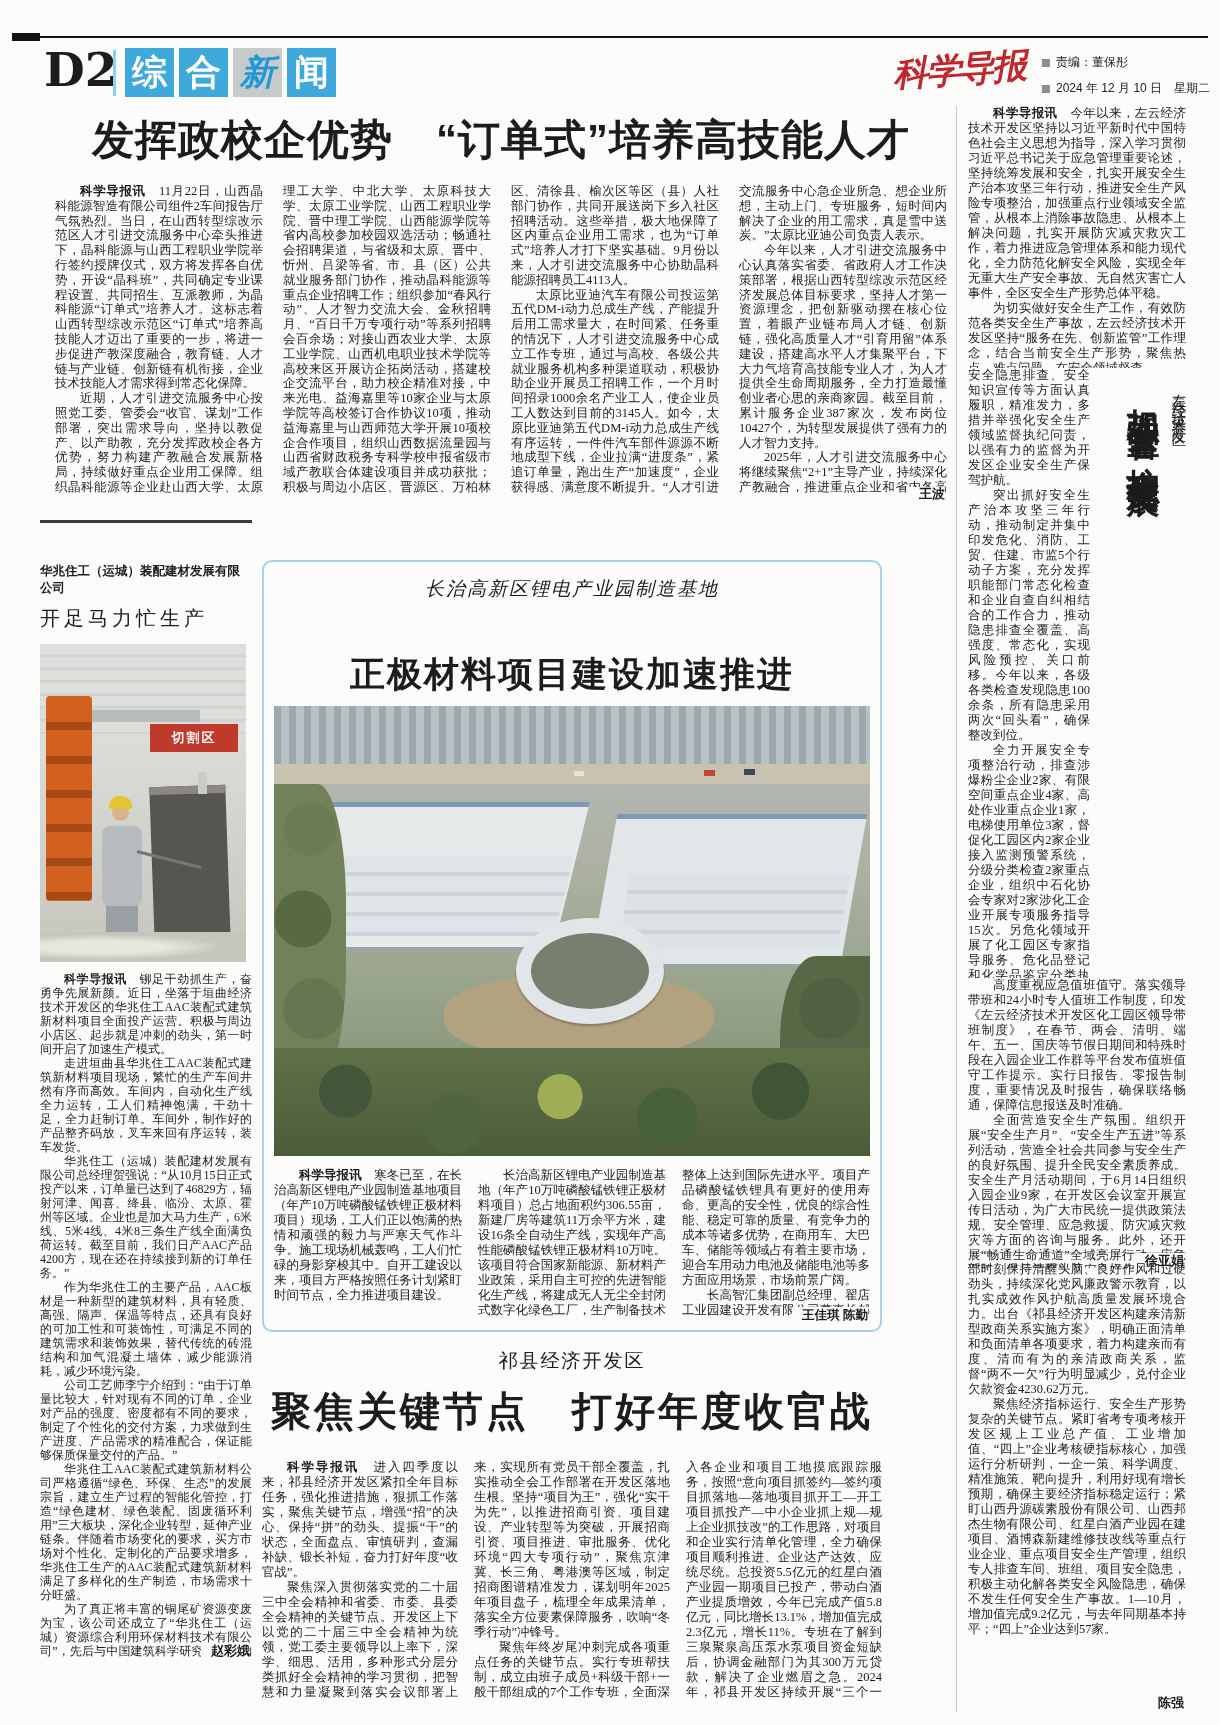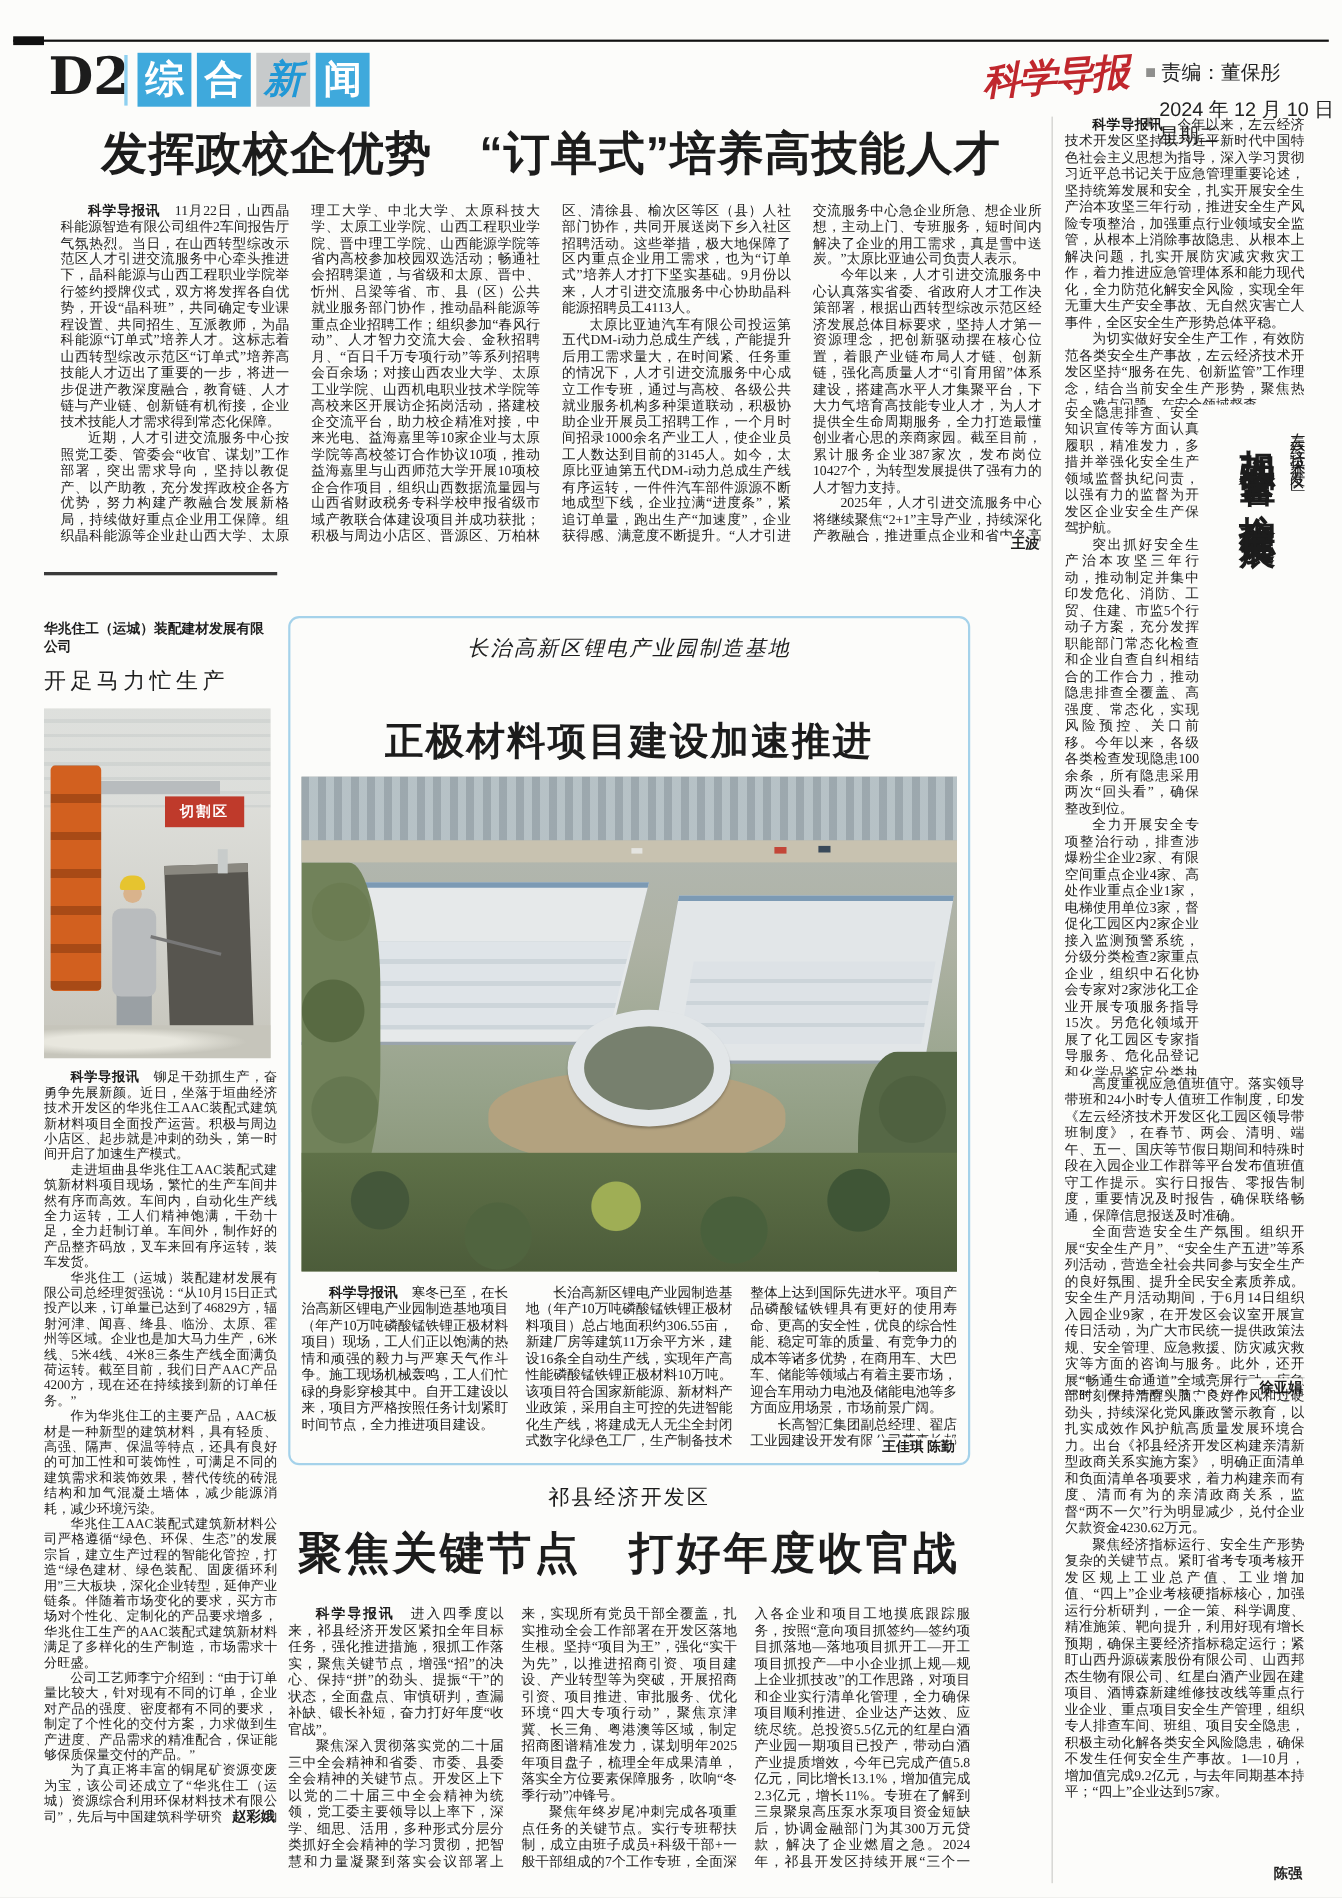--- a/index.html
+++ b/index.html
@@ -10,21 +10,21 @@
   .top-rule-thick{position:absolute;left:12px;top:33px;width:28px;height:8px;background:#111;}
   .page-no{position:absolute;left:44px;top:42px;font-family:"DejaVu Serif",serif;font-weight:bold;font-size:47px;}
   .blue-bar{position:absolute;left:113px;top:50px;width:3px;height:46px;background:#8ed0f0;}
   .sec-blocks{position:absolute;left:125px;top:48px;display:flex;gap:5px;}
   .sec-blocks .blk{width:49px;height:49px;background:#3fa9dc;color:#fff;
      font-family:"Liberation Sans",sans-serif;font-weight:bold;font-size:35px;
      display:flex;align-items:center;justify-content:center;}
   .sec-blocks .blk.alt{background:#c7cacb;color:#2198d6;font-style:italic;font-family:"DejaVu Serif",serif;}
   .masthead{position:absolute;left:893px;top:46px;width:150px;font-family:"DejaVu Serif",serif;
      font-style:italic;font-weight:bold;font-size:35px;color:#c0272d;transform:rotate(-4deg);letter-spacing:-2px;}
-  .head-info{position:absolute;left:1042px;top:54px;font-family:"Liberation Sans",sans-serif;font-size:18px;color:#222;}
+  .head-info{position:absolute;left:1042px;top:54px;font-family:"Liberation Sans",sans-serif;font-size:12px;color:#222;}
   .head-info .row{display:flex;align-items:center;margin-bottom:9px;}
   .sq{display:inline-block;width:8px;height:8px;background:#8f8f8d;margin-right:6px;}
   
   .art p{margin:0;text-indent:2em;text-align:justify;}
   .art p.cont{text-indent:0;}
   .lead{font-family:"Liberation Sans",sans-serif;font-weight:bold;}
   .author{font-weight:bold;font-family:"Liberation Sans",sans-serif;}
   .pin-author{position:absolute;right:2px;bottom:0;background:#fcfcfa;padding-left:10px;font-size:13px;}
   
   .main-art{position:absolute;left:55px;top:104px;width:892px;}
@@ -53,21 +53,21 @@
   .left-art{position:absolute;left:40px;top:520px;width:212px;}
   .left-rule{border-top:3px solid #3a3a3a;margin-bottom:40px;}
   .left-art .kicker{text-align:left;font-size:12.5px;font-weight:bold;letter-spacing:0px;}
   .left-head{font-family:"Liberation Sans",sans-serif;font-weight:400;font-size:20px;letter-spacing:4px;margin:8px 0 12px;}
   .factory-photo{position:relative;width:206px;height:318px;overflow:hidden;background:linear-gradient(180deg,#e6e7e3,#cfcfc9 70%,#c6c5bb);}
   .fp-ceiling{position:absolute;left:0;top:0;width:100%;height:90px;
      background:repeating-linear-gradient(180deg,#dcdedb 0 10px,#cdd1cf 10px 13px);opacity:.8;}
   .fp-machine{position:absolute;left:6px;top:52px;width:46px;height:205px;
      background:repeating-linear-gradient(180deg,#d2601f 0 26px,#a84a16 26px 34px);border-radius:4px;}
   .fp-arm{position:absolute;left:40px;top:66px;width:120px;height:12px;background:#b8bcbe;}
-  .fp-banner{position:absolute;left:110px;top:80px;width:72px;height:28px;background:#bf3a2b;color:#fff;
+  .fp-banner{position:absolute;left:110px;top:80px;width:88px;height:28px;background:#bf3a2b;color:#fff;
      font-family:"Liberation Sans",sans-serif;font-size:13px;font-weight:bold;
      display:flex;align-items:center;justify-content:center;letter-spacing:2px;}
   .fp-slab{position:absolute;left:112px;top:142px;width:76px;height:150px;background:#57554f;
      border-top:8px solid #8a8880;transform:rotate(-2deg);}
   .fp-worker-body{position:absolute;left:62px;top:182px;width:40px;height:80px;background:#b9bcbe;border-radius:8px;}
   .fp-worker-legs{position:absolute;left:66px;top:258px;width:32px;height:48px;background:#9aa0a4;}
   .fp-worker-head{position:absolute;left:72px;top:160px;width:17px;height:17px;background:#d9b38c;border-radius:50%;}
   .fp-helmet{position:absolute;left:69px;top:152px;width:23px;height:13px;background:#e6c42f;border-radius:10px 10px 2px 2px;}
   .fp-tool{position:absolute;left:96px;top:214px;width:66px;height:3px;background:#777;transform:rotate(14deg);}
   .fp-worker2{position:absolute;left:158px;top:128px;width:9px;height:22px;background:#c8cccb;}
@@ -207,22 +207,22 @@
       <div class="fp-worker-head"></div>
       <div class="fp-helmet"></div>
       <div class="fp-tool"></div>
       <div class="fp-floor"></div>
     </div>
     <div class="left-body">
       <p class="first"><b class="lead">科学导报讯</b>　<span>铆足干劲抓生产，奋勇争先展新颜。近日，坐落于垣曲经济技术开发区的华兆住工AAC装配式建筑新材料项目全面投产运营。积极与周边小店区、起步就是冲刺的劲头，第一时间开启了加速生产模式。</span></p>
       <p>走进垣曲县华兆住工AAC装配式建筑新材料项目现场，繁忙的生产车间井然有序而高效。车间内，自动化生产线全力运转，工人们精神饱满，干劲十足，全力赶制订单。车间外，制作好的产品整齐码放，叉车来回有序运转，装车发货。</p>
       <p>华兆住工（运城）装配建材发展有限公司总经理贺强说：“从10月15日正式投产以来，订单量已达到了46829方，辐射河津、闻喜、绛县、临汾、太原、霍州等区域。企业也是加大马力生产，6米线、5米4线、4米8三条生产线全面满负荷运转。截至目前，我们日产AAC产品4200方，现在还在持续接到新的订单任务。”</p>
       <p>作为华兆住工的主要产品，AAC板材是一种新型的建筑材料，具有轻质、高强、隔声、保温等特点，还具有良好的可加工性和可装饰性，可满足不同的建筑需求和装饰效果，替代传统的砖混结构和加气混凝土墙体，减少能源消耗，减少环境污染。</p>
+      <p>公司工艺师李宁介绍到：“由于订单量比较大，针对现有不同的订单，企业对产品的强度、密度都有不同的要求，制定了个性化的交付方案，力求做到生产进度、产品需求的精准配合，保证能够保质保量交付的产品。”</p>
       <p>华兆住工AAC装配式建筑新材料公司严格遵循“绿色、环保、生态”的发展宗旨，建立生产过程的智能化管控，打造“绿色建材、绿色装配、固废循环利用”三大板块，深化企业转型，延伸产业链条。伴随着市场变化的要求，买方市场对个性化、定制化的产品要求增多，华兆住工生产的AAC装配式建筑新材料满足了多样化的生产制造，市场需求十分旺盛。</p>
-      <p>公司工艺师李宁介绍到：“由于订单量比较大，针对现有不同的订单，企业对产品的强度、密度都有不同的要求，制定了个性化的交付方案，力求做到生产进度、产品需求的精准配合，保证能够保质保量交付的产品。”</p>
       <p>为了真正将丰富的铜尾矿资源变废为宝，该公司还成立了“华兆住工（运城）资源综合利用环保材料技术有限公司”，先后与中国建筑科学研究院等机构合作，实现了全粒级利用的突破。</p>
 
       <span class="pin-author author">赵彩娥</span>
     </div>
   </div>
 
   <div class="mid-box art">
     <div class="kicker">长治高新区锂电产业园制造基地</div>
     <div class="mid-head">
       <br>

